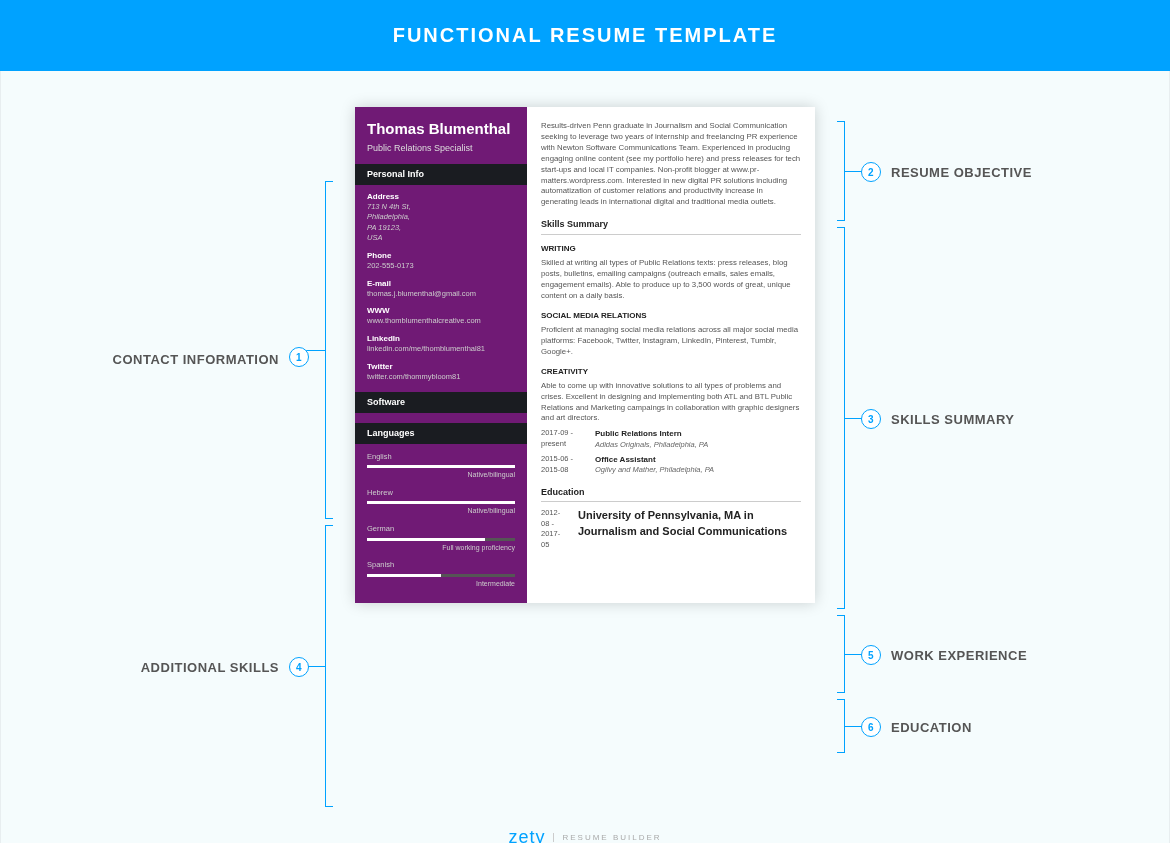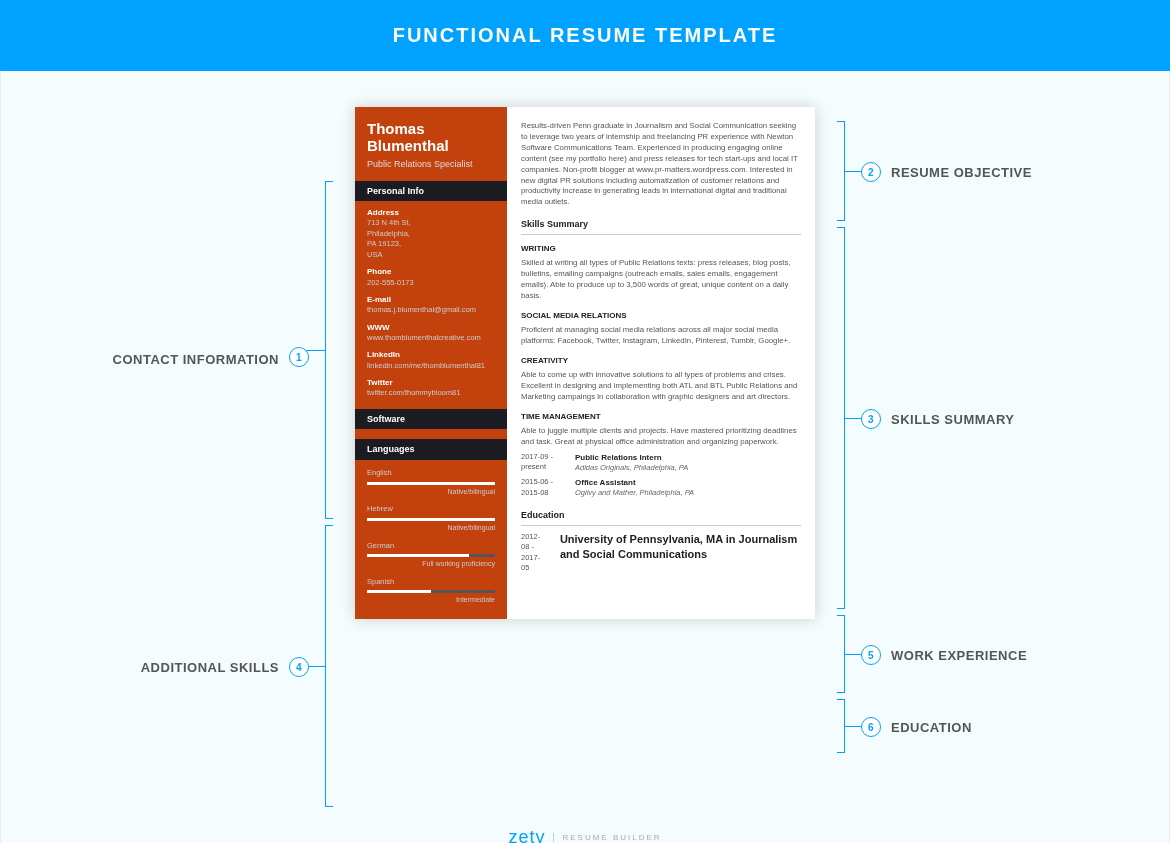--- a/index.html
+++ b/index.html
@@ -77,22 +77,22 @@
   .resume {
     width: 460px;
     background: #fff;
     box-shadow: 0 0 14px rgba(0,0,0,0.18);
     display: flex;
     font-size: 8px;
     line-height: 1.4;
     color: #444;
   }
   .sidebar {
-    width: 152px;
-    background: #c2410c;
+    width: 172px;
+    background: #701a75;
     color: #fff;
     padding: 14px 12px;
   }
   .sidebar h1 { font-size: 15px; font-weight: 700; line-height: 1.1; }
   .sidebar .role { font-size: 9px; margin-top: 4px; color: #ddd; }
   .section-bar {
     background: #1a1c21;
     margin: 10px -12px 6px -12px;
     padding: 4px 12px;
     font-size: 9px;
@@ -172,21 +172,21 @@
     </div>
 
     <div style="width:46px;"></div>
     <div class="resume">
       <div class="sidebar">
         <h1>Thomas Blumenthal</h1>
         <div class="role">Public Relations Specialist</div>
 
         <div class="section-bar">Personal Info</div>
         <div class="field-label">Address</div>
-        <div class="field-val" style="white-space:pre-line;">713 N 4th St,
+        <div class="field-val" style="white-space:pre-line;font-style:italic;">713 N 4th St,
 Philadelphia,
 PA 19123,
 USA</div>
         <div class="field-label">Phone</div>
         <div class="field-val">202-555-0173</div>
         <div class="field-label">E-mail</div>
         <div class="field-val">thomas.j.blumenthal@gmail.com</div>
         <div class="field-label">WWW</div>
         <div class="field-val">www.thomblumenthalcreative.com</div>
         <div class="field-label">LinkedIn</div>
@@ -239,24 +239,20 @@
     <div class="para">Skilled at writing all types of Public Relations texts: press releases, blog posts, bulletins, emailing campaigns (outreach emails, sales emails, engagement emails). Able to produce up to 3,500 words of great, unique content on a daily basis.</div>
             </div>
             <div>
               <div class="sub-title">SOCIAL MEDIA RELATIONS</div>
     <div class="para">Proficient at managing social media relations across all major social media platforms: Facebook, Twitter, Instagram, LinkedIn, Pinterest, Tumblr, Google+.</div>
             </div>
             <div>
               <div class="sub-title">CREATIVITY</div>
     <div class="para">Able to come up with innovative solutions to all types of problems and crises. Excellent in designing and implementing both ATL and BTL Public Relations and Marketing campaings in collaboration with graphic designers and art directors.</div>
             </div>
-            <div>
-              <div class="sub-title">TIME MANAGEMENT</div>
-    <div class="para">Able to juggle multiple clients and projects. Have mastered prioritizing deadlines and task. Great at physical office administration and organizing paperwork.</div>
-            </div>
           </div>
 
         <div id="exp-list">
             <div class="exp-row">
               <div class="exp-date">2017-09 - present</div>
     <div class="exp-body">
                 <div class="pos">Public Relations Intern</div>
     <div class="loc">Adidas Originals, Philadelphia, PA</div>
               </div>
             </div>

